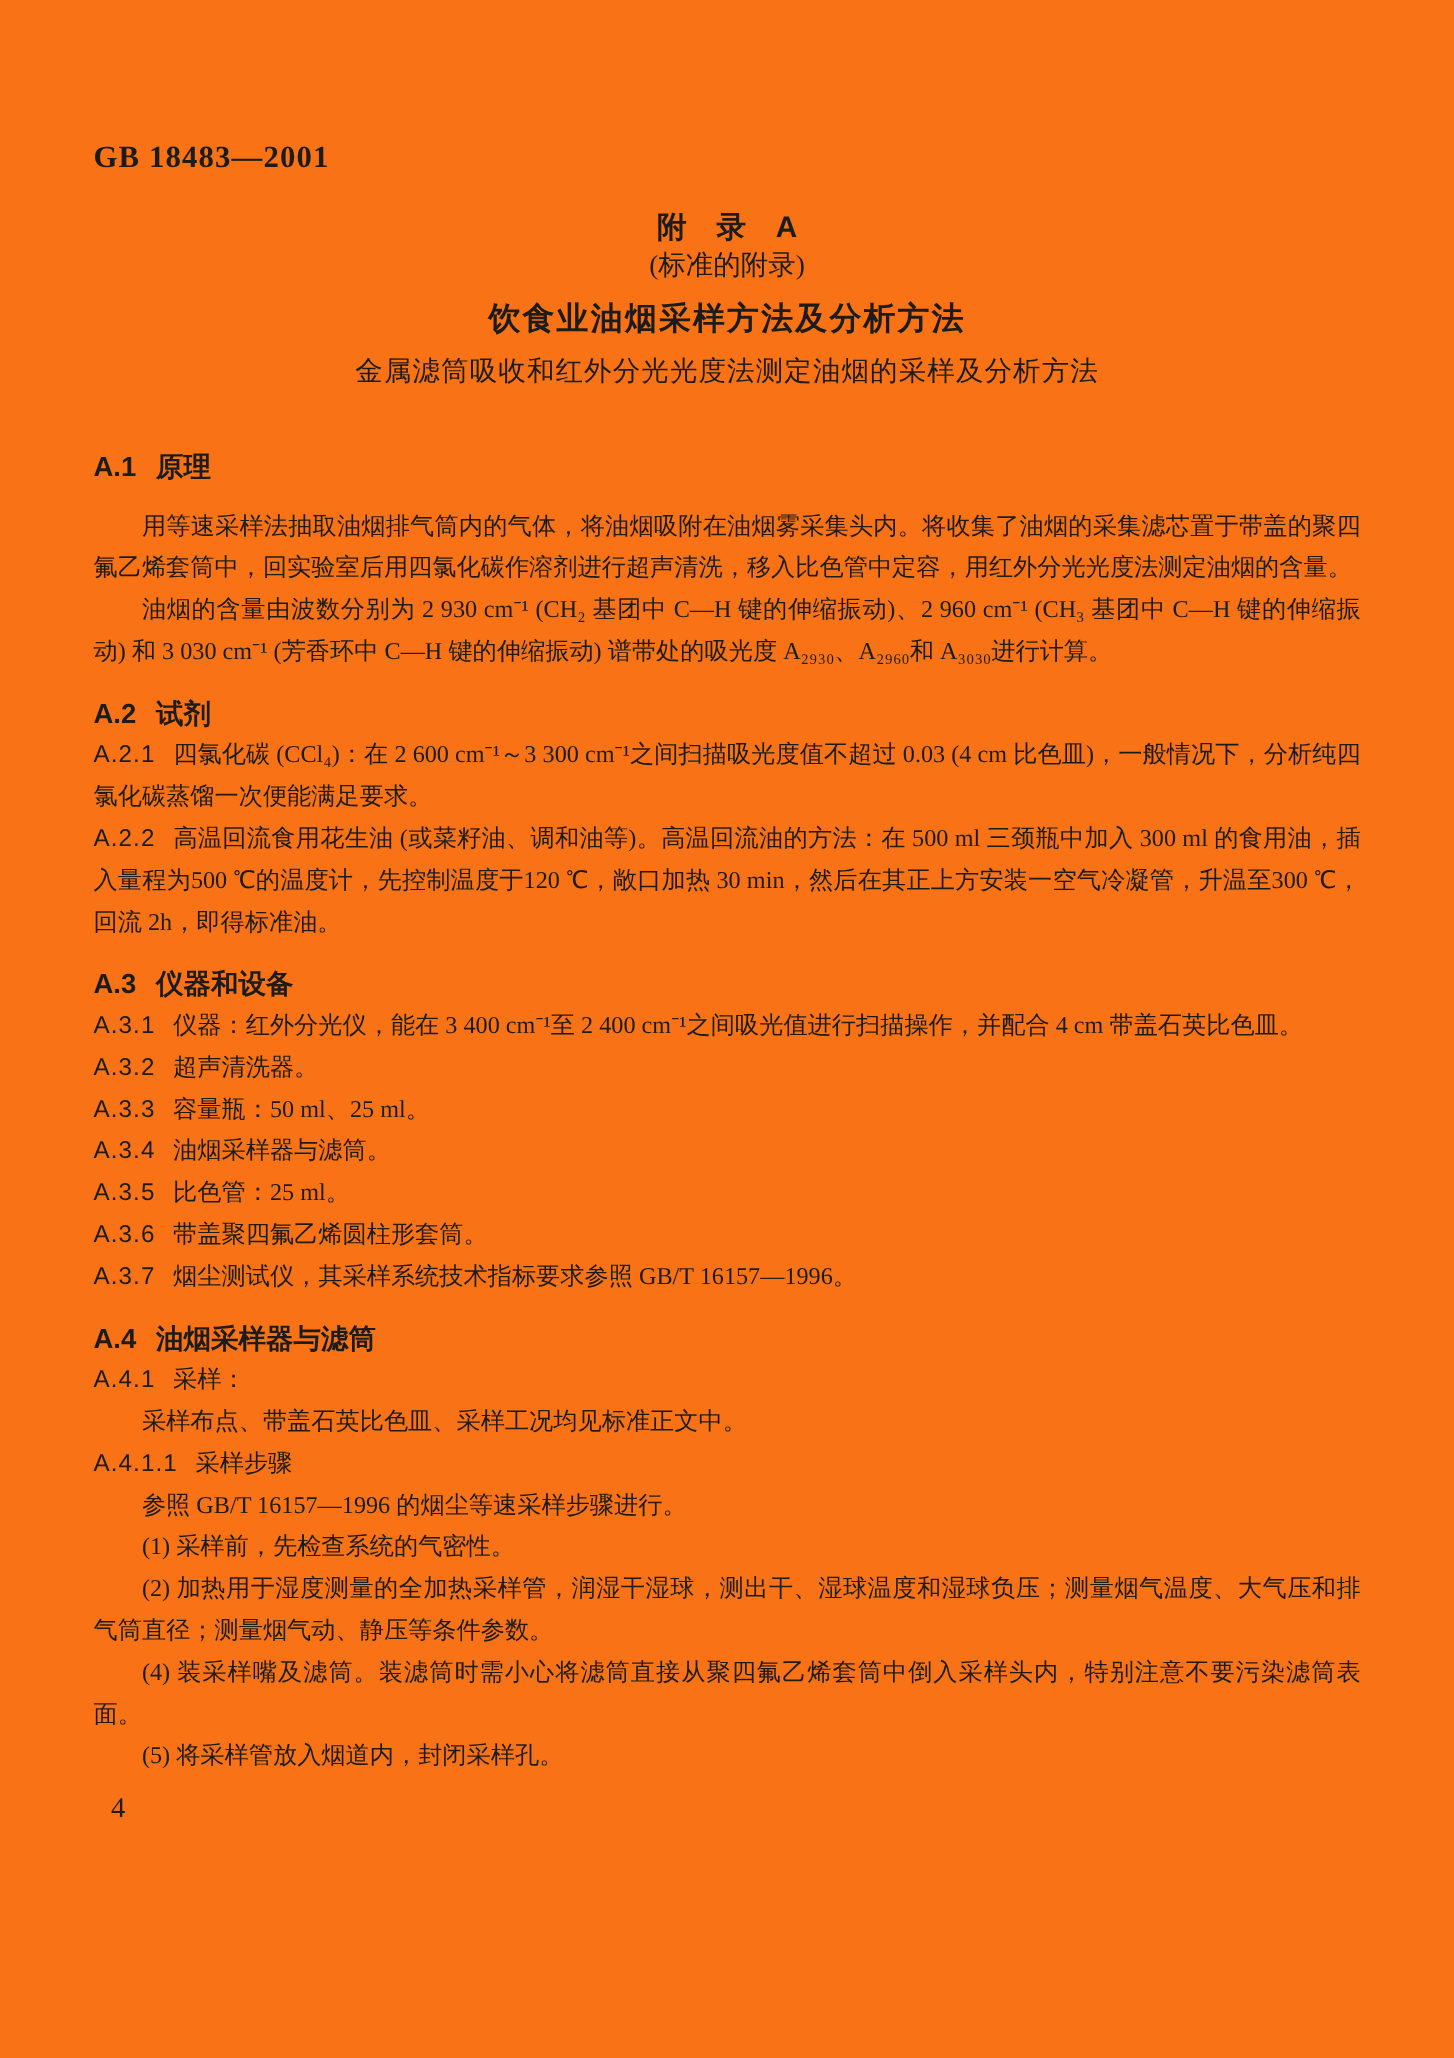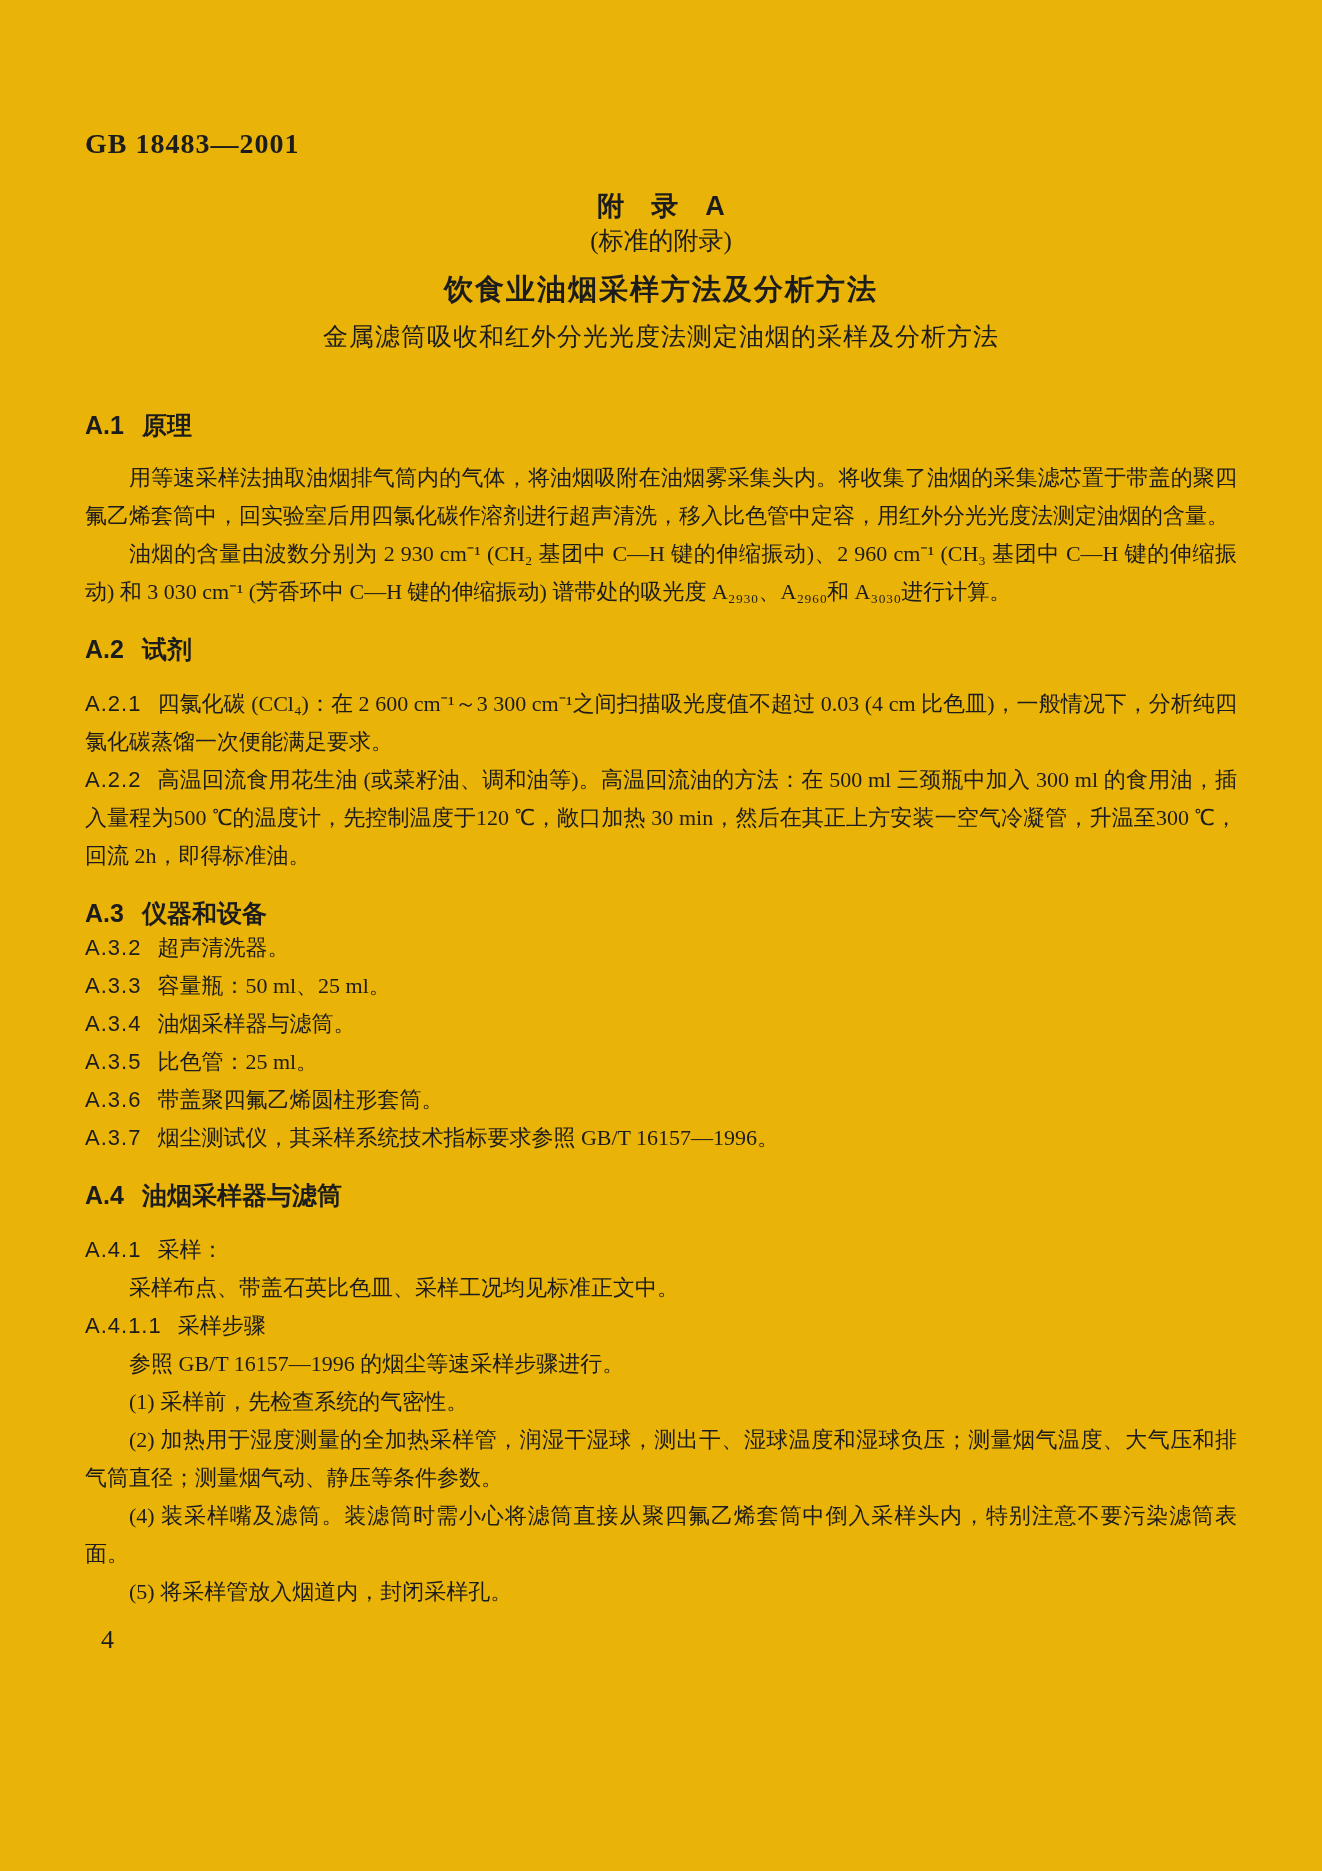--- a/index.html
+++ b/index.html
@@ -1,19 +1,19 @@
 <!DOCTYPE html>
 <html><head>
 <meta charset="utf-8">
 <style>
   html, body { margin: 0; padding: 0; background: #e8e8e8; }
   .page {
     width: 1322px; height: 1871px;
     margin: 0 auto;
-    background: #eab308;
+    background: #f97316;
     position: relative;
     overflow: hidden;
     color: #1c1c1c;
     font-family: "Liberation Serif", serif;
   }
   .content {
     position: absolute;
     left: 85px; right: 85px; top: 0;
   }
   .doc-header {
@@ -57,21 +57,21 @@
   }
   .sec-h.first { margin-top: 56px; }
   .sec-num { margin-right: 18px; }
   p, .line {
     margin: 0;
     font-size: 22px;
     line-height: 38px;
     text-align: justify;
   }
   .mt { margin-top: 18px; }
-  .mt-sm { margin-top: 20px; }
+  .mt-sm { margin-top: 2px; }
   .indent { text-indent: 2em; }
   .cnum {
     font-family: "Liberation Sans", sans-serif;
     margin-right: 16px;
     letter-spacing: 1px;
   }
   .c-title-hei { font-family: "Liberation Sans", sans-serif; }
   .page-num {
     margin: 14px 0 0 16px;
     font-size: 26px;
@@ -103,20 +103,23 @@
     <p class="mt-sm">
       <span class="cnum">A.2.1</span><span>四氯化碳 (CCl₄)：在 2 600 cm⁻¹～3 300 cm⁻¹之间扫描吸光度值不超过 0.03 (4 cm 比色皿)，一般情况下，分析纯四氯化碳蒸馏一次便能满足要求。</span>
     </p>
     <p>
       <span class="cnum">A.2.2</span><span>高温回流食用花生油 (或菜籽油、调和油等)。高温回流油的方法：在 500 ml 三颈瓶中加入 300 ml 的食用油，插入量程为500 ℃的温度计，先控制温度于120 ℃，敞口加热 30 min，然后在其正上方安装一空气冷凝管，升温至300 ℃，回流 2h，即得标准油。</span>
     </p>
 
     <h2 class="sec-h">
       <span class="sec-num">A.3</span><span>仪器和设备</span>
     </h2>
+    <p class="mt-sm">
+      <span class="cnum">A.3.1</span><span>仪器：红外分光仪，能在 3 400 cm⁻¹至 2 400 cm⁻¹之间吸光值进行扫描操作，并配合 4 cm 带盖石英比色皿。</span>
+    </p>
     <p>
       <span class="cnum">A.3.2</span><span>超声清洗器。</span>
     </p>
     <p>
       <span class="cnum">A.3.3</span><span>容量瓶：50 ml、25 ml。</span>
     </p>
     <p>
       <span class="cnum">A.3.4</span><span>油烟采样器与滤筒。</span>
     </p>
     <p>

